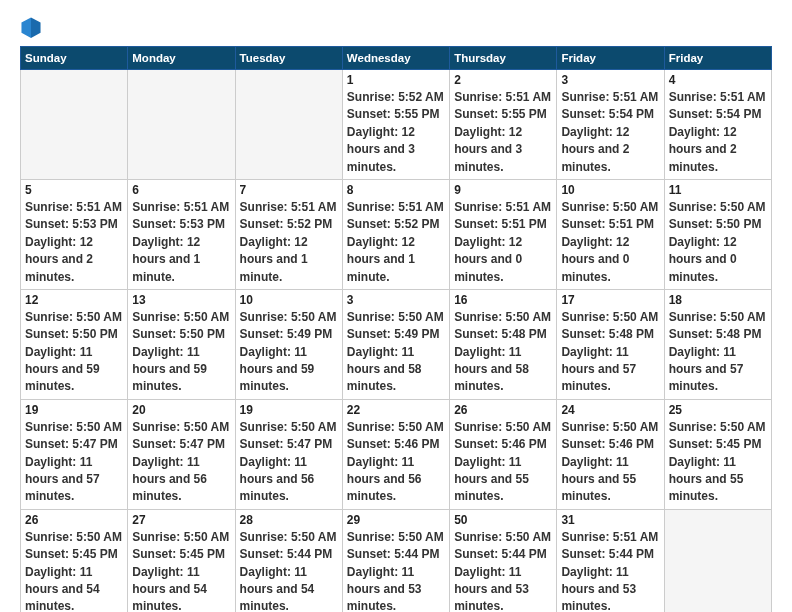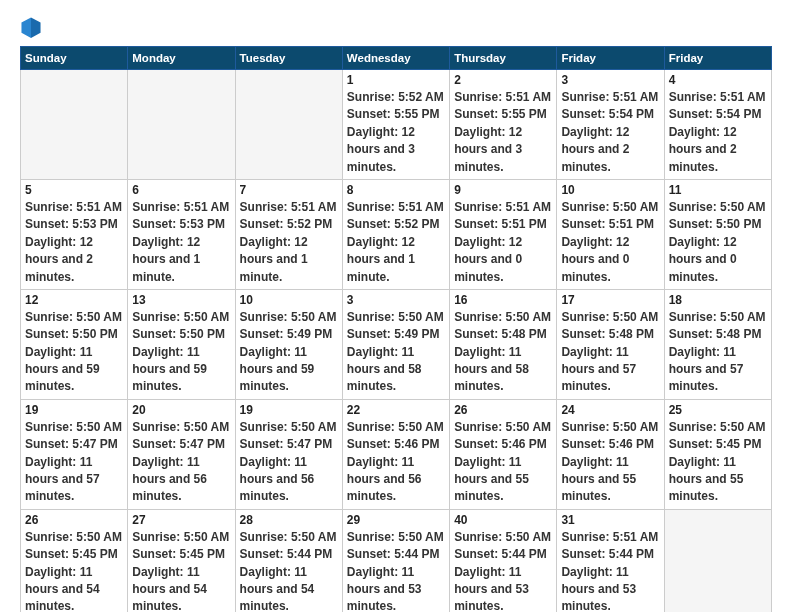--- a/index.html
+++ b/index.html
@@ -341,21 +341,21 @@
 and 54 minutes.</div>
           </td>
           <td>
             <span class="day-number">29</span>
             <div class="cell-info">Sunrise: 5:50 AM
 Sunset: 5:44 PM
 Daylight: 11 hours
 and 53 minutes.</div>
           </td>
           <td>
-            <span class="day-number">40</span>
+            <span class="day-number">50</span>
             <div class="cell-info">Sunrise: 5:50 AM
 Sunset: 5:44 PM
 Daylight: 11 hours
 and 53 minutes.</div>
           </td>
           <td>
             <span class="day-number">31</span>
             <div class="cell-info">Sunrise: 5:51 AM
 Sunset: 5:44 PM
 Daylight: 11 hours

